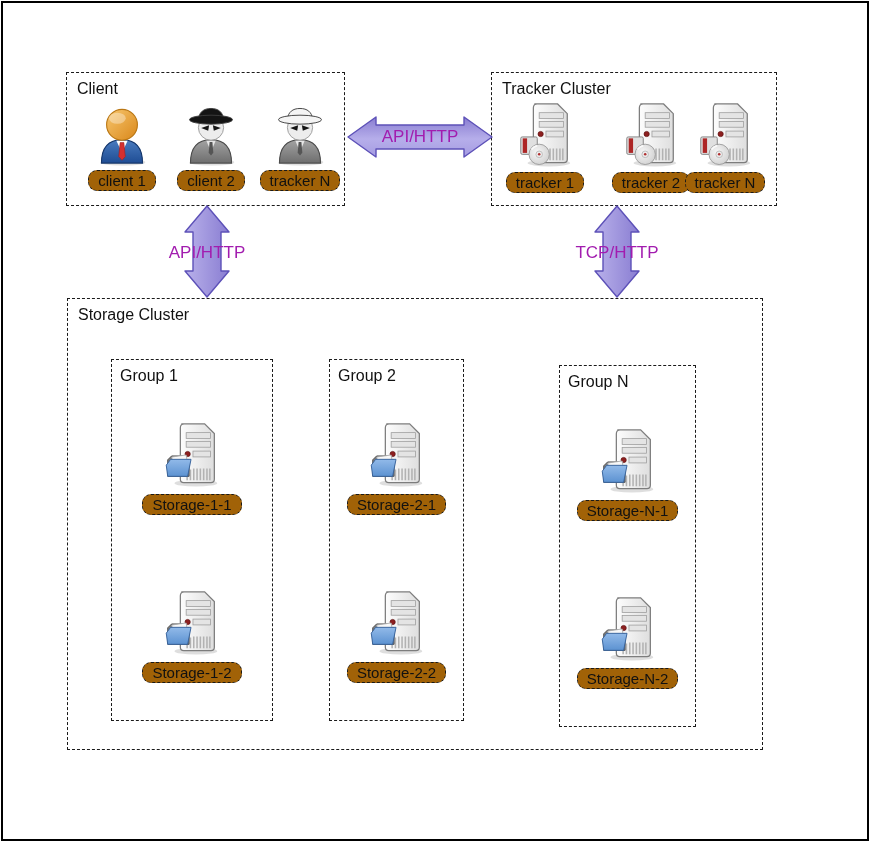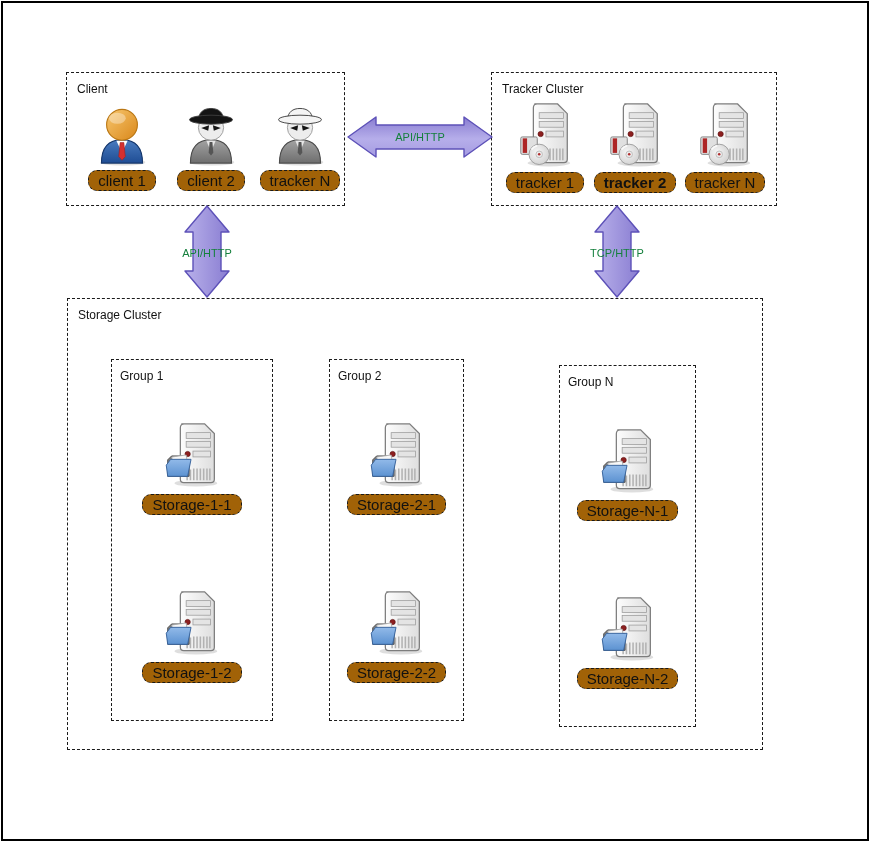--- a/index.html
+++ b/index.html
@@ -4,39 +4,39 @@
 <style>
   * { margin:0; padding:0; box-sizing:border-box; }
   html,body { background:#ffffff; }
   body { font-family:"Liberation Sans", sans-serif; color:#111; }
 
   .canvas { position:relative; width:872px; height:843px; background:#fff; overflow:hidden; }
   .frame  { position:absolute; left:1px; top:1px; width:868px; height:840px;
             border:2.5px solid #000; pointer-events:none; }
 
   .dashed-box { position:absolute; border:1.5px dashed #1a1a1a; background:transparent; }
-  .box-title  { position:absolute; left:10px; top:7px; font-size:12px; line-height:18px;
+  .box-title  { position:absolute; left:10px; top:7px; font-size:16px; line-height:18px;
                 color:#111; white-space:nowrap; }
 
   .node-col { position:absolute; width:90px; display:flex; flex-direction:column;
               align-items:center; justify-content:flex-end; }
   .node-col .icon { flex:0 0 auto; margin-bottom:4px; }
 
   .pill { display:inline-block; font-size:15px; line-height:19px; padding:0 9px;
           border:1.5px dashed #1a1a1a; border-radius:9px; white-space:nowrap;
           color:#111; background:#a16207; }
 
   .group-box { position:absolute; border:1.5px dashed #1a1a1a; }
   .server-block { position:absolute; left:0; width:100%; display:flex;
                   flex-direction:column; align-items:center; }
   .server-block .icon { margin-bottom:6px; }
 
   .arrow { position:absolute; }
   .arrow-label { position:absolute; left:50%; transform:translate(-50%,-50%);
-                 font-size:11px; color:#15803d; white-space:nowrap; z-index:3; }
+                 font-size:17px; color:#a21caf; white-space:nowrap; z-index:3; }
   .arrow-h .arrow-label { top:50%; }
   .arrow-v .arrow-label { top:48px; }
 
   .hat-black { color:#141414; }
   .hat-white { color:#f4f4f4; }
 
   svg { display:block; }
 </style>
 </head>
 <body>
@@ -155,21 +155,21 @@
 
   <div class="dashed-box" style="left:491px; top:72px; width:286px; height:134px;">
     <div class="box-title">Tracker Cluster</div>
 
     <div class="node-col" style="left:8px; top:22px; height:98px;">
       <svg class="icon" width="62" height="68" viewBox="0 0 64 70">
           <use href="#sym-server-tracker"></use>
         </svg>
       <span class="pill">tracker 1</span>
     </div>
-    <div class="node-col" style="left:98px; top:22px; height:98px;font-weight:bold;">
+    <div class="node-col" style="left:114px; top:22px; height:98px;">
       <svg class="icon" width="62" height="68" viewBox="0 0 64 70">
           <use href="#sym-server-tracker"></use>
         </svg>
       <span class="pill">tracker 2</span>
     </div>
     <div class="node-col" style="left:188px; top:22px; height:98px;">
       <svg class="icon" width="62" height="68" viewBox="0 0 64 70">
           <use href="#sym-server-tracker"></use>
         </svg>
       <span class="pill">tracker N</span>

